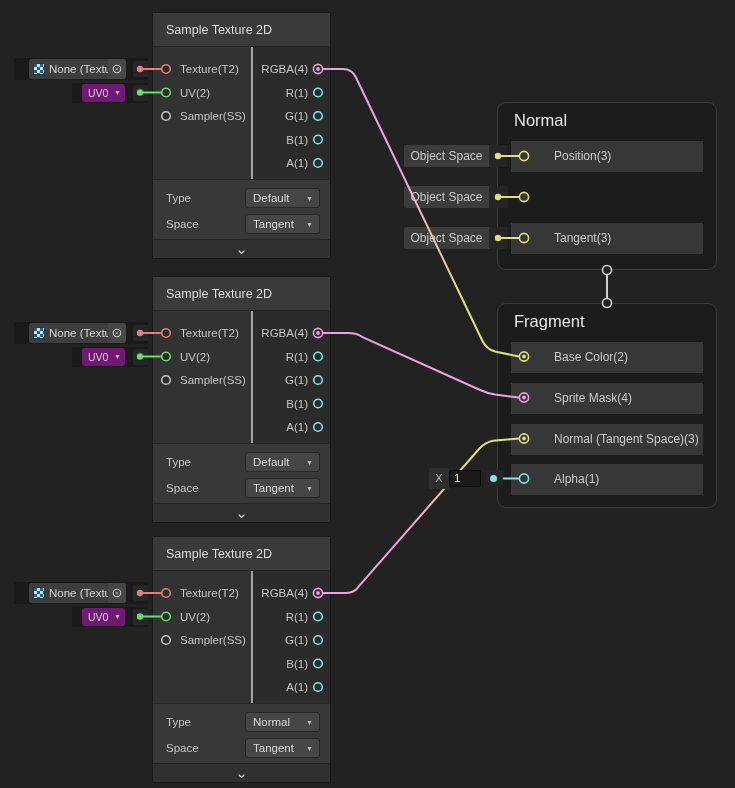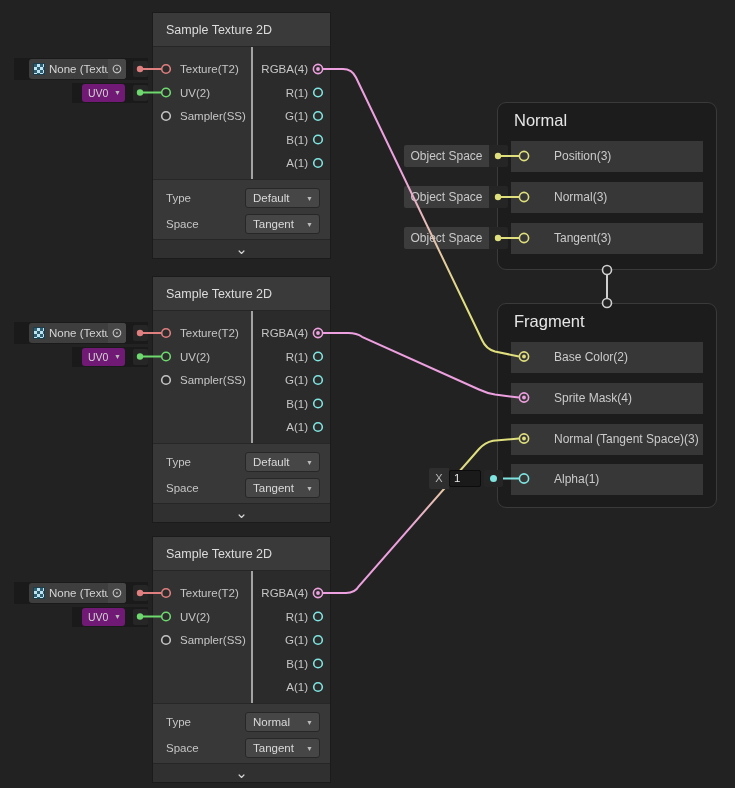--- a/index.html
+++ b/index.html
@@ -207,23 +207,20 @@
       <span class="dd-arrow">▼</span>
     </div>
     <div class="dotbox"></div>
   </div>
 
   <div class="ctxnode" style="top:102px;height:168px">
     <div class="ctxtitle">Normal</div>
     <div class="blockrow" style="top:38px">
       <span class="blab">Position(3)</span>
       </div>
-    <div class="blockrow" style="top:79px">
-      <span class="blab">Normal(3)</span>
-      </div>
     <div class="blockrow" style="top:120px">
       <span class="blab">Tangent(3)</span>
       </div>
   </div>
 
   <div class="oswidget" style="top:145px">
     <div class="oslabel">Object Space</div>
     <div class="osdot"></div>
   </div>
   <div class="oswidget" style="top:186px">

